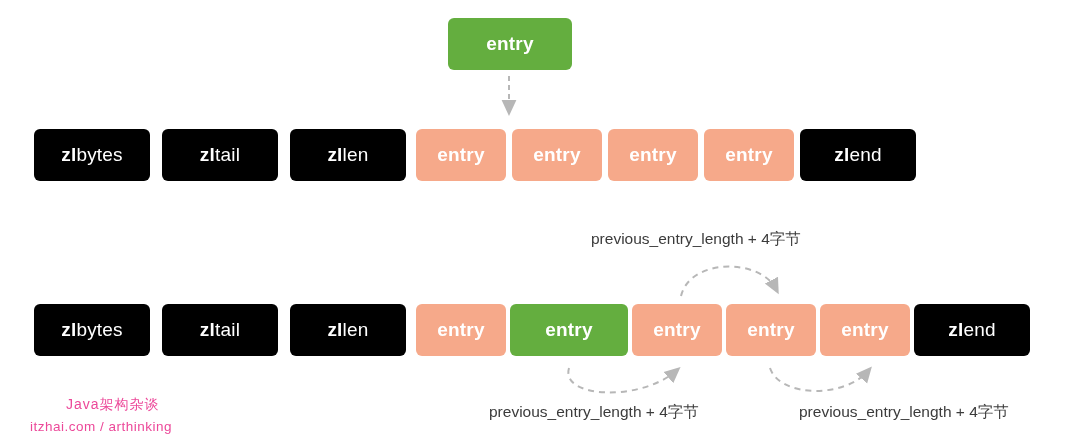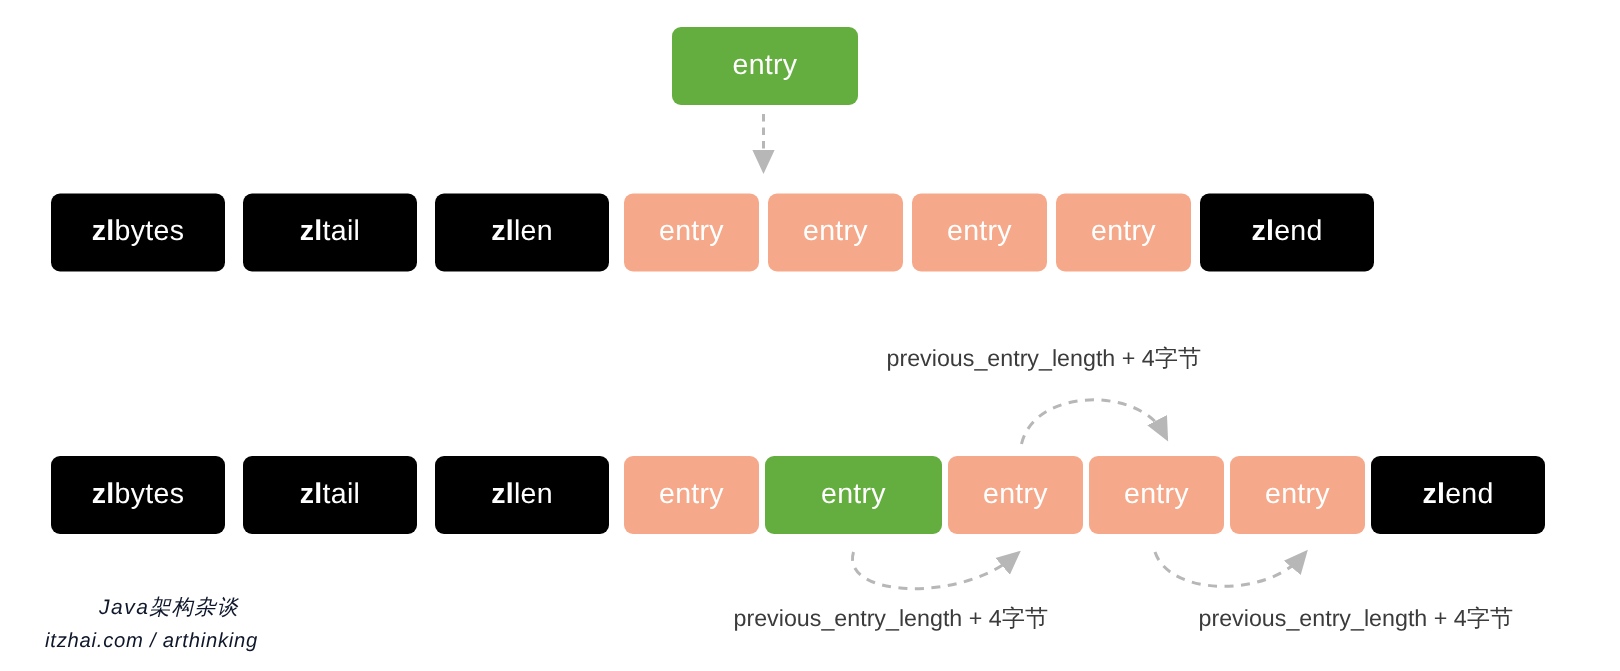--- a/index.html
+++ b/index.html
@@ -37,33 +37,32 @@
   .node.salmon {
     background: #f6a98a;
   }
   .node.green {
     background: #64ae3f;
   }
   .node .bold-part {
     font-weight: bold;
   }
   .node.entry-label {
-    font-weight: normal;
+    font-weight: bold;
   }
   .anno {
     position: absolute;
     color: #3b3b3b;
     font-size: 15.5px;
     white-space: nowrap;
   }
   .wm {
     position: absolute;
-    color: #0f172a;
+    color: #ec4899;
     white-space: nowrap;
-    font-style: italic;
   }
   .wm.line1 {
     font-size: 14px;
     letter-spacing: 1px;
   }
   .wm.line2 {
     font-size: 13.5px;
     letter-spacing: 0.5px;
   }
   svg.overlay {

